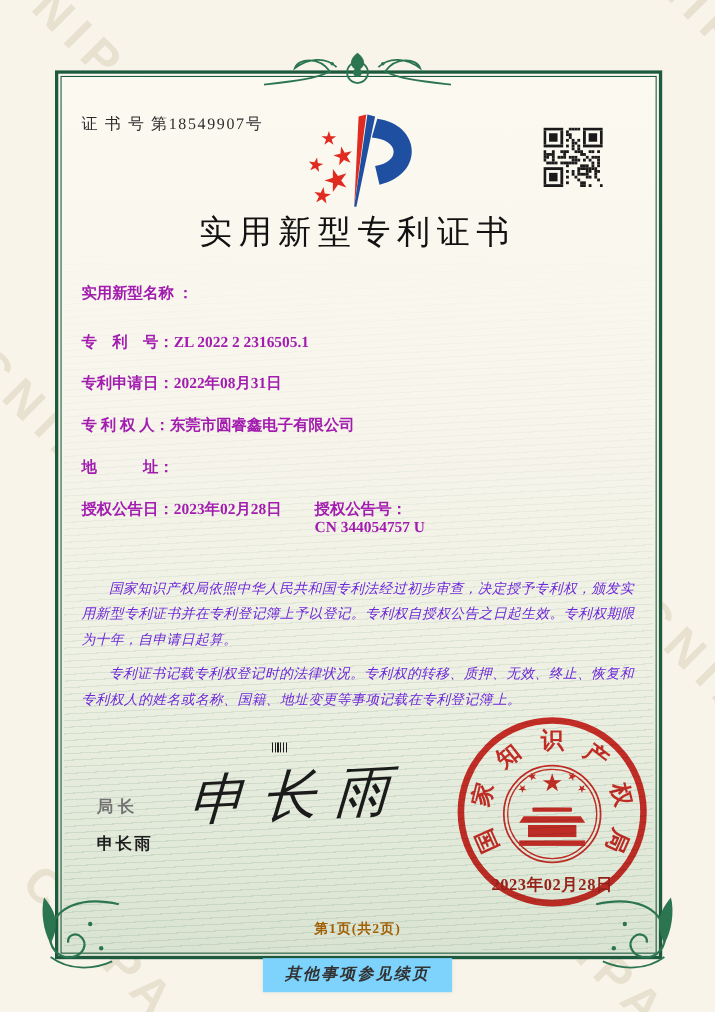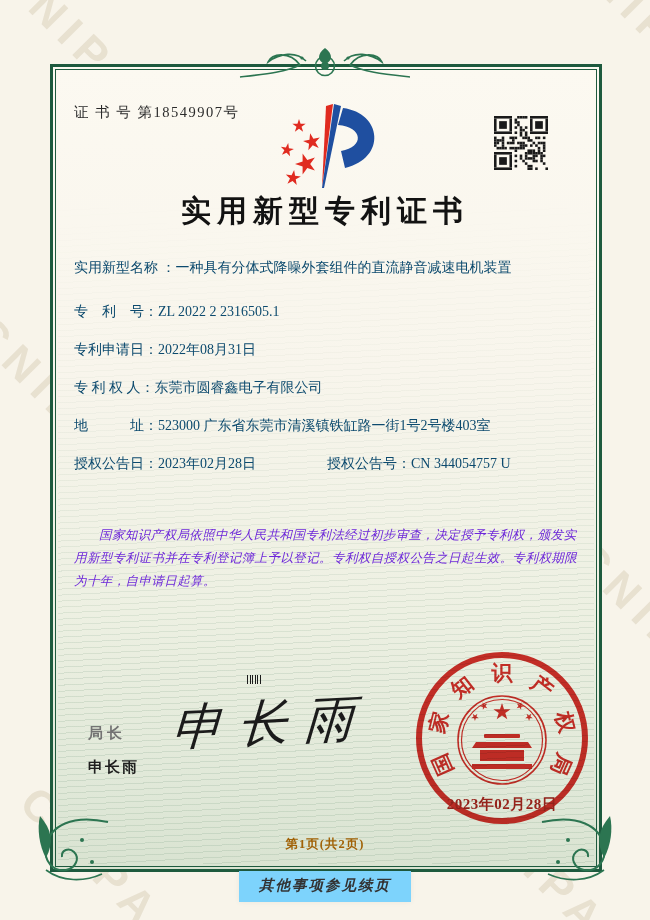--- a/index.html
+++ b/index.html
@@ -13,27 +13,27 @@
          background:linear-gradient(180deg,#fcf9f1 0%,#f8f5ec 38%,#edf0e2 68%,#e0e8d8 90%,#d9e3d1 100%);}
   .frame-inner{position:absolute;inset:2px;border:1.5px solid #1e5a3e;}
   .guilloche{position:absolute;inset:5px;
       background:repeating-linear-gradient(177deg,rgba(96,140,110,.16) 0 1px,transparent 1px 6px);
       -webkit-mask-image:linear-gradient(to bottom,transparent 0 16%,rgba(0,0,0,.35) 45%,#000 78%);
       mask-image:linear-gradient(to bottom,transparent 0 16%,rgba(0,0,0,.35) 45%,#000 78%);}
   .cert-no{position:absolute;left:74px;top:103px;font-size:14.5px;letter-spacing:1.5px;color:#2b2b2b;text-align:right;}
   .logo{position:absolute;left:266px;top:100px;}
   .qr{position:absolute;left:494px;top:116px;width:54px;height:54px;}
   .title{position:absolute;left:0;right:0;top:191px;text-align:center;font-size:30px;
-         font-weight:bold;letter-spacing:6px;color:#121212;}
+         font-weight:normal;letter-spacing:6px;color:#121212;}
   .fields{position:absolute;left:74px;top:259px;width:508px;font-size:14px;}
-  .frow{display:flex;margin-bottom:21px;line-height:17px;font-weight:400;color:#0c4a6e;}
+  .frow{display:flex;margin-bottom:21px;line-height:17px;font-weight:700;color:#a21caf;}
   .frow.first{margin-bottom:27px;}
   .flabel{white-space:pre;flex:none;}
   .fvalue{white-space:pre;}
-  .grant2{margin-left:71px;display:flex;}
+  .grant2{margin-left:30px;display:flex;flex-direction:column;}
   .legal{position:absolute;left:74px;top:524px;width:506px;font-size:12.5px;line-height:1.85;
          font-style:italic;color:#6d28d9;letter-spacing:.4px;}
   .legal p{margin:0 0 8px 0;text-indent:2em;}
   .barcode{position:absolute;left:247px;top:675px;width:14px;height:9px;
            background:repeating-linear-gradient(90deg,#1c1c1c 0 1px,transparent 1px 2.6px);}
   .sig-title{position:absolute;left:88px;top:724px;font-size:15px;font-weight:700;letter-spacing:4px;color:#737373;}
   .sig-name{position:absolute;left:88px;top:758px;font-size:15px;font-weight:700;letter-spacing:2px;color:#1f1f1f;}
   .sig-script{position:absolute;left:172px;top:690px;font-size:50px;letter-spacing:16px;color:#1b1b1b;
               font-style:italic;transform:rotate(-3deg) skewX(-6deg);white-space:nowrap;}
   .seal{position:absolute;left:412px;top:648px;mix-blend-mode:multiply;opacity:.94;}
@@ -233,50 +233,49 @@
       <rect x="14" y="20" width="1" height="1" fill="#1a1a1a"></rect>
       <rect x="16" y="20" width="1" height="1" fill="#1a1a1a"></rect>
       <rect x="20" y="20" width="1" height="1" fill="#1a1a1a"></rect>
     </svg>
 
   <div class="title">实用新型专利证书</div>
 
   <div class="fields">
     <div class="frow first">
       <span class="flabel">实用新型名称 ：</span>
-      <span class="fvalue">一种具有分体式降噪外套组件的直流静音减速电机装置</span>
     </div>
     <div class="frow">
       <span class="flabel">专　利　号：</span>
       <span class="fvalue">ZL 2022 2 2316505.1</span>
     </div>
     <div class="frow">
       <span class="flabel">专利申请日：</span>
       <span class="fvalue">2022年08月31日</span>
     </div>
     <div class="frow">
       <span class="flabel">专 利 权 人：</span>
       <span class="fvalue">东莞市圆睿鑫电子有限公司</span>
     </div>
     <div class="frow">
       <span class="flabel">地　　　址：</span>
-      <span class="fvalue">523000 广东省东莞市清溪镇铁缸路一街1号2号楼403室</span>
     </div>
     <div class="frow">
       <span class="flabel">授权公告日：</span>
       <span class="fvalue">2023年02月28日</span>
       <span class="grant2">
         <span class="flabel">授权公告号：</span>
         <span class="fvalue">CN 344054757 U</span>
       </span>
     </div>
   </div>
 
   <div class="legal">
     <p>国家知识产权局依照中华人民共和国专利法经过初步审查，决定授予专利权，颁发实用新型专利证书并在专利登记簿上予以登记。专利权自授权公告之日起生效。专利权期限为十年，自申请日起算。</p>
+    <p>专利证书记载专利权登记时的法律状况。专利权的转移、质押、无效、终止、恢复和专利权人的姓名或名称、国籍、地址变更等事项记载在专利登记簿上。</p>
   </div>
 
   <div class="barcode"></div>
 
   <div class="sig-title">局长</div>
   <div class="sig-name">申长雨</div>
   <div class="sig-script">申长雨</div>
 
   <svg class="seal" width="180" height="180" viewBox="0 0 180 180">
     <circle cx="90" cy="90" r="83" fill="none" stroke="#d3231d" stroke-width="6"></circle>

